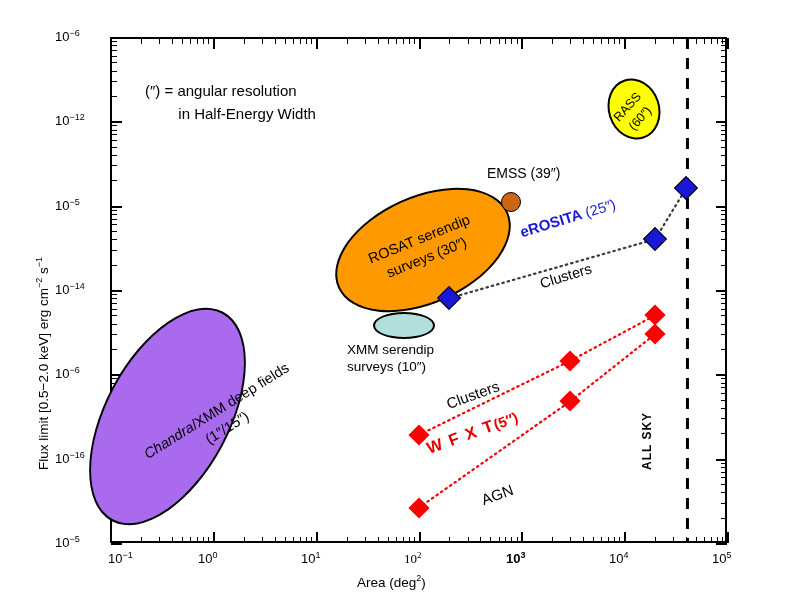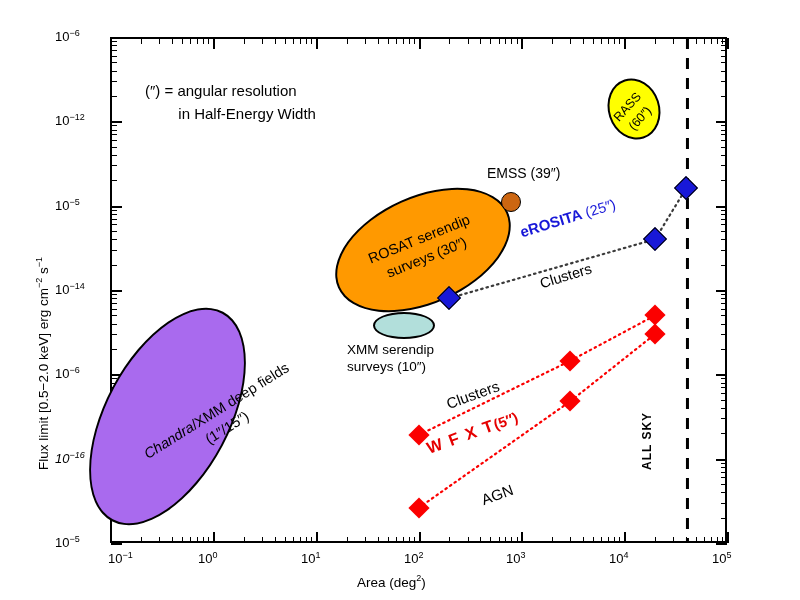--- a/index.html
+++ b/index.html
@@ -218,40 +218,40 @@
       <div class="tick" style="left: 396px; top: 537px; width: 1px; height: 6px;"></div>
       <div class="tick" style="left: 396px; top: 38px; width: 1px; height: 6px;"></div>
       <div class="tick" style="left: 403px; top: 537px; width: 1px; height: 6px;"></div>
       <div class="tick" style="left: 403px; top: 38px; width: 1px; height: 6px;"></div>
       <div class="tick" style="left: 409px; top: 537px; width: 1px; height: 6px;"></div>
       <div class="tick" style="left: 409px; top: 38px; width: 1px; height: 6px;"></div>
       <div class="tick" style="left: 414px; top: 537px; width: 1px; height: 6px;"></div>
       <div class="tick" style="left: 414px; top: 38px; width: 1px; height: 6px;"></div>
       <div class="tick" style="left: 419px; top: 532px; width: 2px; height: 11px;"></div>
       <div class="tick" style="left: 419px; top: 38px; width: 2px; height: 11px;"></div>
-      <div class="tlab" style="left: 404px; top: 550px;">10<sup>2</sup></div>
+      <div class="tlab" style="left: 404px; top: 550px; font-family: Liberation Serif, serif;">10<sup>2</sup></div>
       <div class="tick" style="left: 449px; top: 537px; width: 1px; height: 6px;"></div>
       <div class="tick" style="left: 449px; top: 38px; width: 1px; height: 6px;"></div>
       <div class="tick" style="left: 468px; top: 537px; width: 1px; height: 6px;"></div>
       <div class="tick" style="left: 468px; top: 38px; width: 1px; height: 6px;"></div>
       <div class="tick" style="left: 480px; top: 537px; width: 1px; height: 6px;"></div>
       <div class="tick" style="left: 480px; top: 38px; width: 1px; height: 6px;"></div>
       <div class="tick" style="left: 490px; top: 537px; width: 1px; height: 6px;"></div>
       <div class="tick" style="left: 490px; top: 38px; width: 1px; height: 6px;"></div>
       <div class="tick" style="left: 499px; top: 537px; width: 1px; height: 6px;"></div>
       <div class="tick" style="left: 499px; top: 38px; width: 1px; height: 6px;"></div>
       <div class="tick" style="left: 505px; top: 537px; width: 1px; height: 6px;"></div>
       <div class="tick" style="left: 505px; top: 38px; width: 1px; height: 6px;"></div>
       <div class="tick" style="left: 511px; top: 537px; width: 1px; height: 6px;"></div>
       <div class="tick" style="left: 511px; top: 38px; width: 1px; height: 6px;"></div>
       <div class="tick" style="left: 517px; top: 537px; width: 1px; height: 6px;"></div>
       <div class="tick" style="left: 517px; top: 38px; width: 1px; height: 6px;"></div>
       <div class="tick" style="left: 521px; top: 532px; width: 2px; height: 11px;"></div>
       <div class="tick" style="left: 521px; top: 38px; width: 2px; height: 11px;"></div>
-      <div class="tlab" style="left: 506px; top: 550px;">10<sup>3</sup></div>
+      <div class="tlab" style="left: 506px; top: 550px; font-weight: bold;">10<sup>3</sup></div>
       <div class="tick" style="left: 552px; top: 537px; width: 1px; height: 6px;"></div>
       <div class="tick" style="left: 552px; top: 38px; width: 1px; height: 6px;"></div>
       <div class="tick" style="left: 570px; top: 537px; width: 1px; height: 6px;"></div>
       <div class="tick" style="left: 570px; top: 38px; width: 1px; height: 6px;"></div>
       <div class="tick" style="left: 583px; top: 537px; width: 1px; height: 6px;"></div>
       <div class="tick" style="left: 583px; top: 38px; width: 1px; height: 6px;"></div>
       <div class="tick" style="left: 593px; top: 537px; width: 1px; height: 6px;"></div>
       <div class="tick" style="left: 593px; top: 38px; width: 1px; height: 6px;"></div>
       <div class="tick" style="left: 601px; top: 537px; width: 1px; height: 6px;"></div>
       <div class="tick" style="left: 601px; top: 38px; width: 1px; height: 6px;"></div>
@@ -297,21 +297,21 @@
       <div class="tick" style="left: 111px; top: 477px; width: 6px; height: 1px;"></div>
       <div class="tick" style="left: 721px; top: 477px; width: 6px; height: 1px;"></div>
       <div class="tick" style="left: 111px; top: 472px; width: 6px; height: 1px;"></div>
       <div class="tick" style="left: 721px; top: 472px; width: 6px; height: 1px;"></div>
       <div class="tick" style="left: 111px; top: 467px; width: 6px; height: 1px;"></div>
       <div class="tick" style="left: 721px; top: 467px; width: 6px; height: 1px;"></div>
       <div class="tick" style="left: 111px; top: 463px; width: 6px; height: 1px;"></div>
       <div class="tick" style="left: 721px; top: 463px; width: 6px; height: 1px;"></div>
       <div class="tick" style="left: 111px; top: 459px; width: 11px; height: 2px;"></div>
       <div class="tick" style="left: 716px; top: 459px; width: 11px; height: 2px;"></div>
-      <div class="tlab" style="left: 55px; top: 450px; font-style: italic;">10<sup>−16</sup></div>
+      <div class="tlab" style="left: 55px; top: 450px;">10<sup>−16</sup></div>
       <div class="tick" style="left: 111px; top: 433px; width: 6px; height: 1px;"></div>
       <div class="tick" style="left: 721px; top: 433px; width: 6px; height: 1px;"></div>
       <div class="tick" style="left: 111px; top: 418px; width: 6px; height: 1px;"></div>
       <div class="tick" style="left: 721px; top: 418px; width: 6px; height: 1px;"></div>
       <div class="tick" style="left: 111px; top: 408px; width: 6px; height: 1px;"></div>
       <div class="tick" style="left: 721px; top: 408px; width: 6px; height: 1px;"></div>
       <div class="tick" style="left: 111px; top: 400px; width: 6px; height: 1px;"></div>
       <div class="tick" style="left: 721px; top: 400px; width: 6px; height: 1px;"></div>
       <div class="tick" style="left: 111px; top: 393px; width: 6px; height: 1px;"></div>
       <div class="tick" style="left: 721px; top: 393px; width: 6px; height: 1px;"></div>

